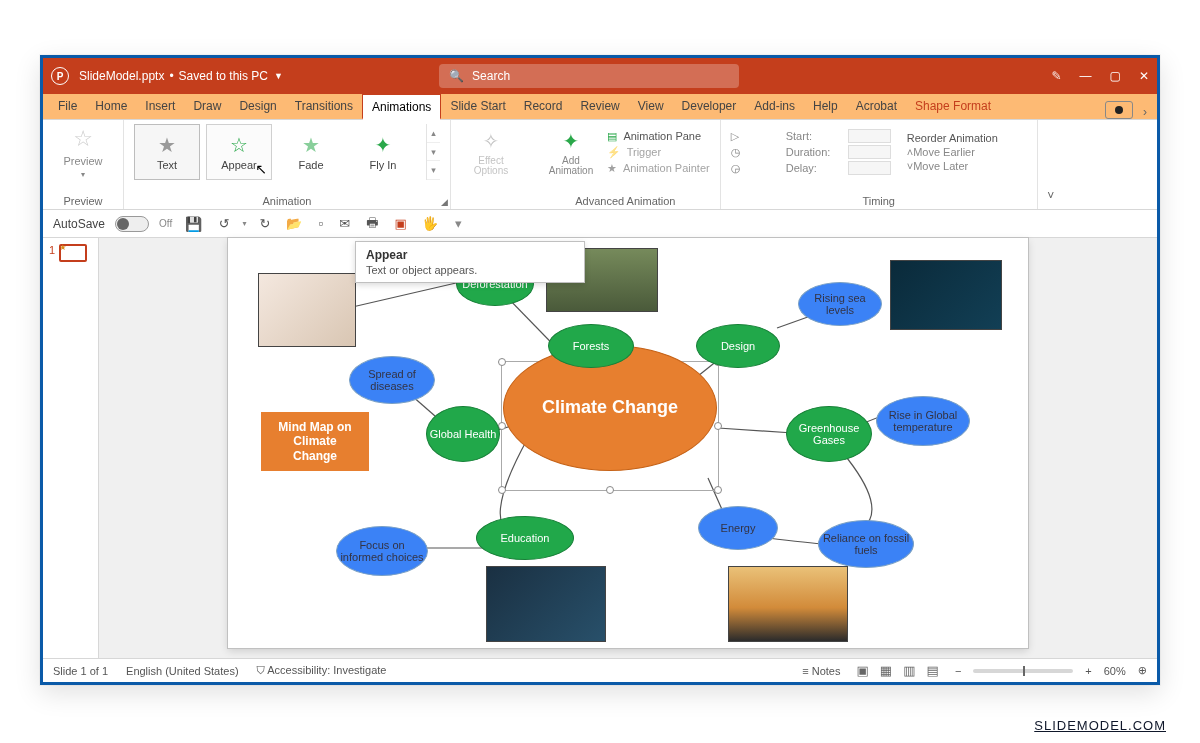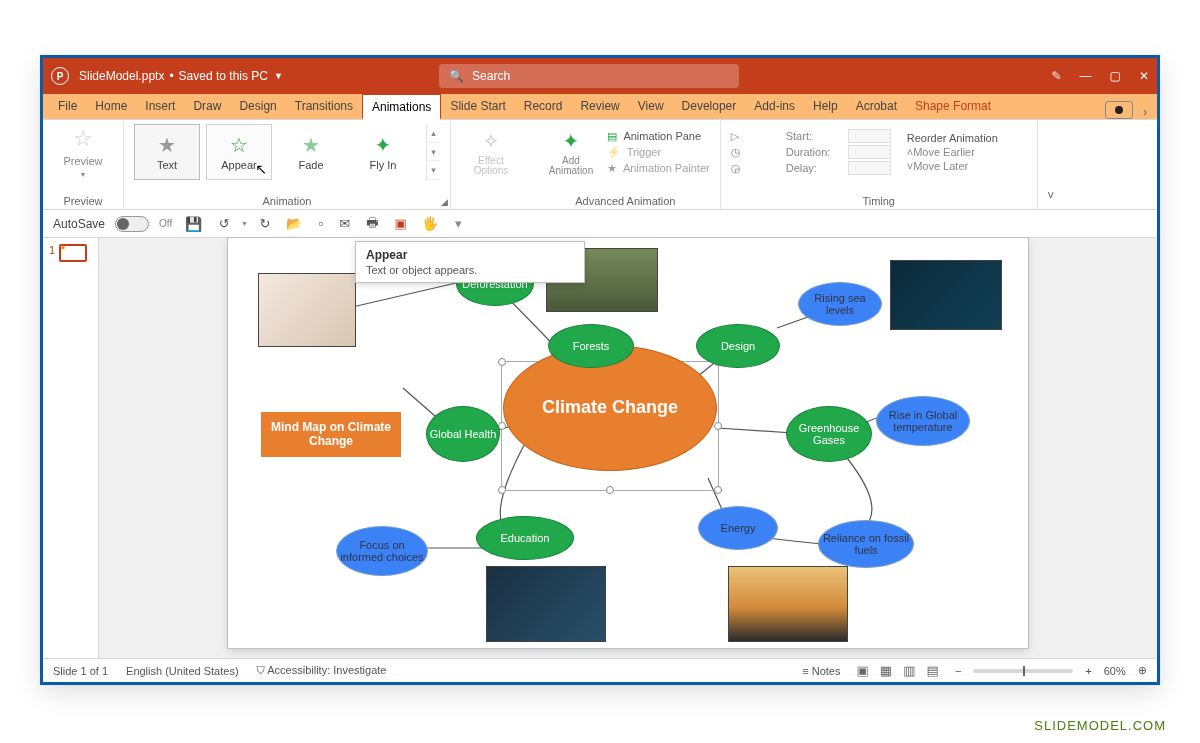--- a/index.html
+++ b/index.html
@@ -74,21 +74,21 @@
   .sel-box { position:absolute; border:1px solid #aaa; }
   .rot-handle { position:absolute; width:16px; height:16px; background:#fff; border:1.5px solid #888; border-radius:50%; left:50%; margin-left:-8px; display:flex; align-items:center; justify-content:center; font-size:10px; color:#555;}
   .cursor { position:absolute; font-size:14px; color:#000; text-shadow:0 0 2px #fff;}
   
   .status { height:24px; border-top:1px solid #d7d7d7; background:#fff; display:flex; align-items:center; font-size:11px; color:#555; padding:0 10px; gap:18px;}
   .status .right { margin-left:auto; display:flex; align-items:center; gap:12px;}
   .viewbtns span { padding:0 4px; color:#666; font-size:13px;}
   .zoombar { width:100px; height:4px; background:#d7d7d7; position:relative; border-radius:2px;}
   .zoombar::after{content:""; position:absolute; left:50px; top:-3px; width:2px; height:10px; background:#666;}
   
-  .watermark { position:absolute; right:34px; bottom:10px; font-size:13px; letter-spacing:1px; color:#4d7c0f;}
+  .watermark { position:absolute; right:34px; bottom:10px; font-size:13px; letter-spacing:1px; color:#0f172a;text-decoration:underline;}
 </style>
 </head>
 <body>
 
 <div class="shadow-card">
 
   <div class="titlebar">
     <div class="ppt-glyph">P</div>
     <span>SlideModel.pptx</span>
     <span style="margin:0 5px;">•</span>
@@ -276,21 +276,21 @@
             <line x1="455" y1="150" x2="505" y2="110"></line>
             <line x1="549" y1="90" x2="605" y2="70"></line>
             <line x1="490" y1="190" x2="565" y2="195"></line>
             <path d="M625 190 Q690 160 680 185"></path>
             <path d="M480 240 Q520 330 505 295"></path>
             <path d="M540 300 Q620 310 618 305"></path>
             <path d="M615 215 Q660 270 635 290"></path>
           </g>
         </svg>
 
-        <div class="titlebox" style="left:33px; top:174px; width:140px;text-align:center;">Mind Map on Climate Change</div>
+        <div class="titlebox" style="left:33px; top:174px; width:108px;text-align:center;">Mind Map on Climate Change</div>
 
         <div class="sel-box" style="left:273px; top:123px; width:218px; height:130px;">
           <div class="rot-handle" style="top:-26px;">⟳</div>
           <div class="sel-handle" style="left:-4px; top:-4px;"></div>
           <div class="sel-handle" style="right:-4px; top:-4px;"></div>
           <div class="sel-handle" style="left:-4px; bottom:-4px;"></div>
           <div class="sel-handle" style="right:-4px; bottom:-4px;"></div>
           <div class="sel-handle" style="left:50%; margin-left:-4px; top:-4px;"></div>
           <div class="sel-handle" style="left:50%; margin-left:-4px; bottom:-4px;"></div>
           <div class="sel-handle" style="left:-4px; top:50%; margin-top:-4px;"></div>
@@ -301,20 +301,21 @@
         <div class="oval green" style="left:228px; top:24px; width:78px; height:44px;">Deforestation</div>
         <div class="imgph" style="left:30px; top:35px; width:98px; height:74px; background:linear-gradient(135deg,#f4e8df,#d9c6b3);"></div>
         <div class="oval green" style="left:320px; top:86px; width:86px; height:44px;">Forests</div>
         <div class="imgph" style="left:318px; top:10px; width:112px; height:64px; background:linear-gradient(180deg,#768a5b,#4a5a3a);"></div>
 
         <div class="oval green" style="left:468px; top:86px; width:84px; height:44px;">Design</div>
         <div class="oval blue" style="left:570px; top:44px; width:84px; height:44px;">Rising sea levels</div>
         <div class="imgph" style="left:662px; top:22px; width:112px; height:70px; background:linear-gradient(135deg,#0a2a3a,#123f55);"></div>
 
         <div class="oval green" style="left:198px; top:168px; width:74px; height:56px;text-align:right;">Global Health</div>
+        <div class="oval blue" style="left:121px; top:118px; width:86px; height:48px;">Spread of diseases</div>
 
         <div class="oval green" style="left:558px; top:168px; width:86px; height:56px;">Greenhouse Gases</div>
         <div class="oval blue" style="left:648px; top:158px; width:94px; height:50px;">Rise in Global temperature</div>
 
         <div class="oval green" style="left:248px; top:278px; width:98px; height:44px;">Education</div>
         <div class="oval blue" style="left:108px; top:288px; width:92px; height:50px;">Focus on informed choices</div>
         <div class="imgph" style="left:258px; top:328px; width:120px; height:76px; background:linear-gradient(135deg,#1a3042,#28506a);"></div>
 
         <div class="oval blue" style="left:470px; top:268px; width:80px; height:44px;">Energy</div>
         <div class="oval blue" style="left:590px; top:282px; width:96px; height:48px;">Reliance on fossil fuels</div>

